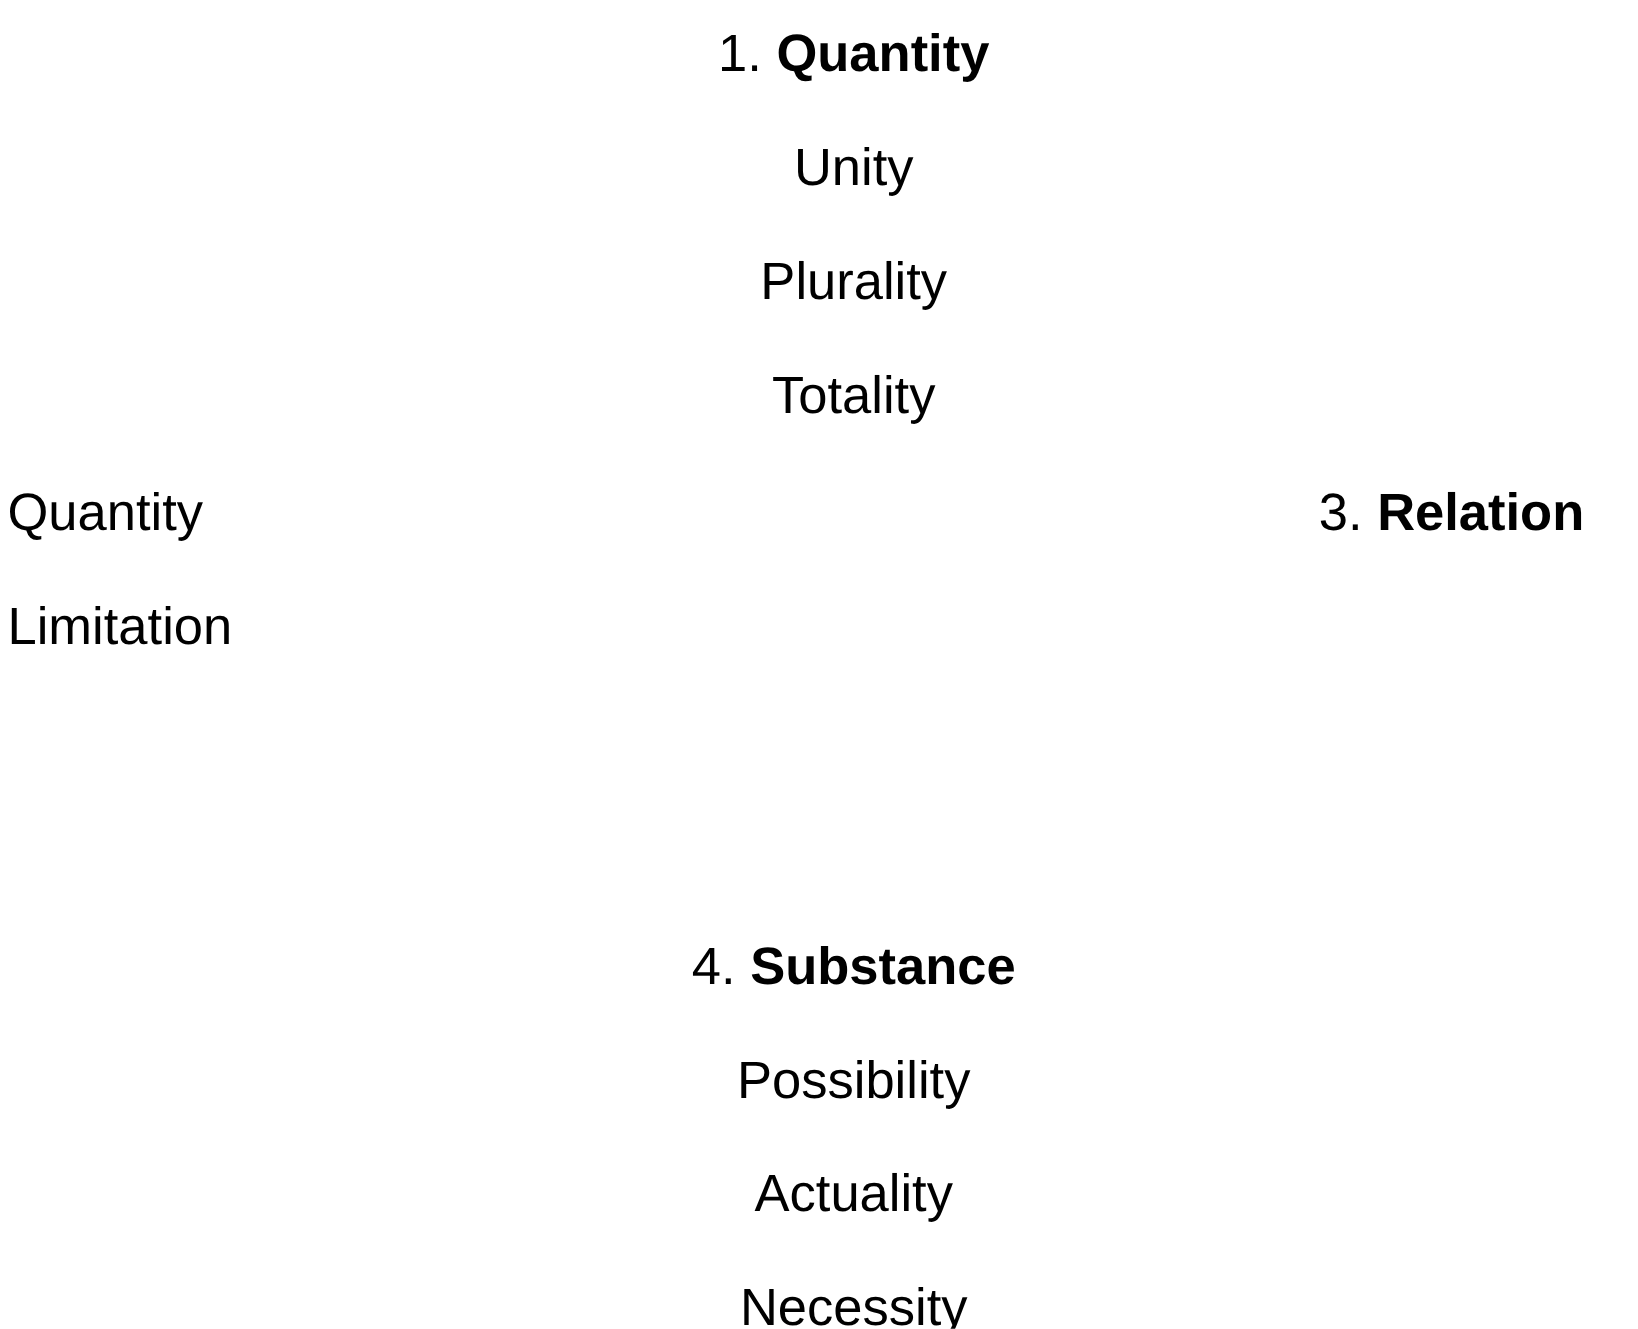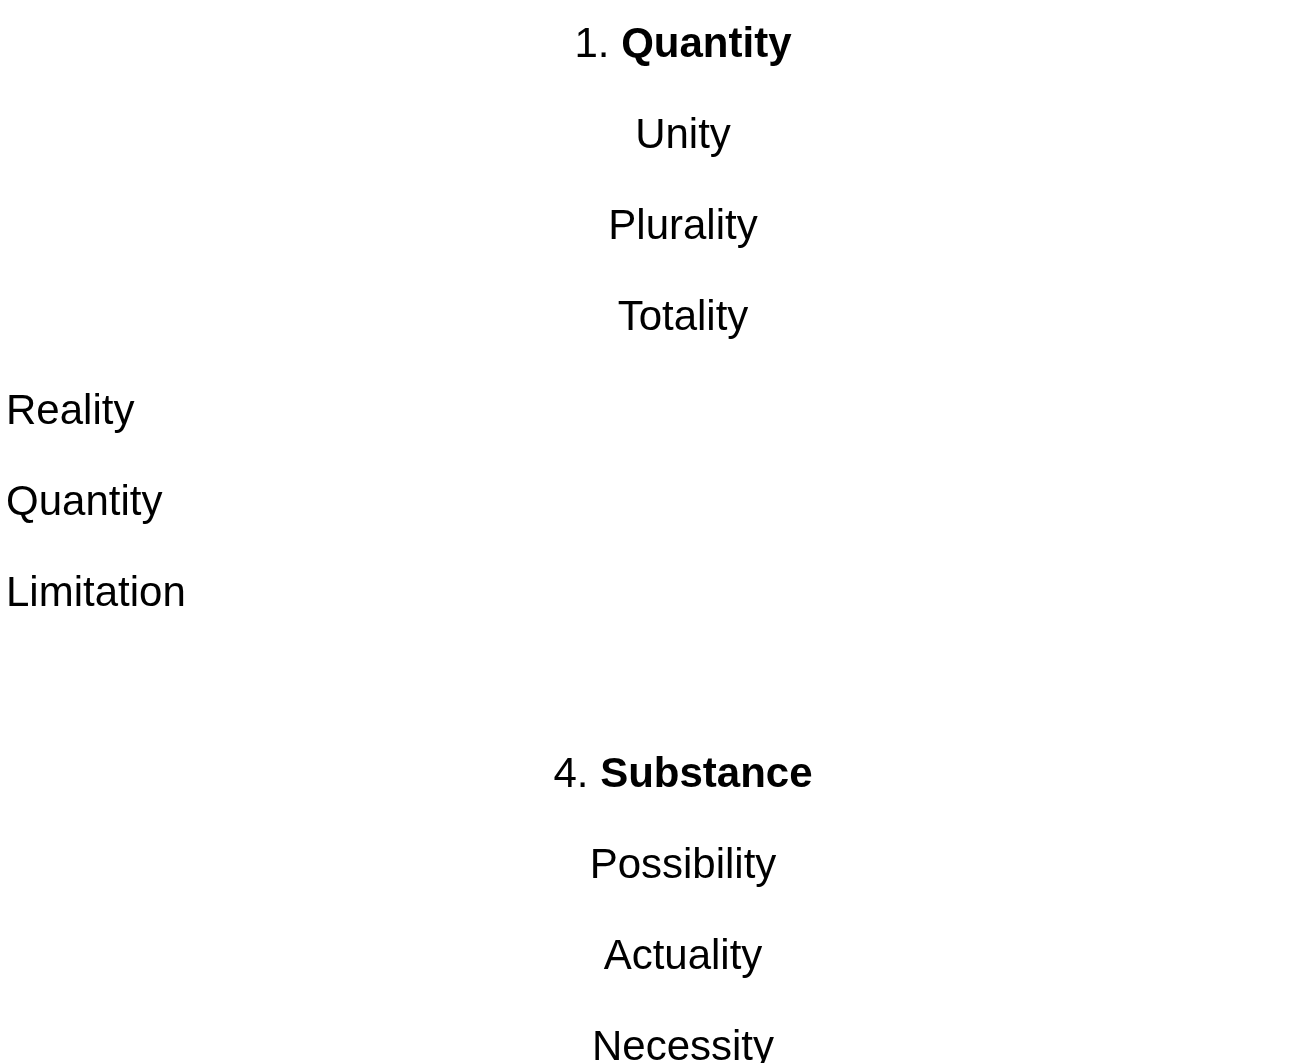--- a/index.html
+++ b/index.html
@@ -78,26 +78,28 @@
   <div class="group" id="group-quantity">
     <div class="group-title">
       <span class="title-number">1.</span><span>&nbsp;</span><span class="title-name">Quantity</span>
     </div>
     <div class="group-item">Unity</div>
     <div class="group-item">Plurality</div>
     <div class="group-item">Totality</div>
   </div>
 
   <div class="group" id="group-quality">
-    <div class="group-item">Reality</div>
     <div class="group-item">Quantity</div>
     <div class="group-item">Limitation</div>
   </div>
 
   <div class="group" id="group-relation">
+    <div class="group-title">
+      <span class="title-number">3.</span><span>&nbsp;</span><span class="title-name">Relation</span>
+    </div>
   </div>
 
   <div class="group" id="group-modality">
     <div class="group-title">
       <span class="title-number">4.</span><span>&nbsp;</span><span class="title-name">Substance</span>
     </div>
     <div class="group-item">Possibility</div>
     <div class="group-item">Actuality</div>
     <div class="group-item">Necessity</div>
   </div>

